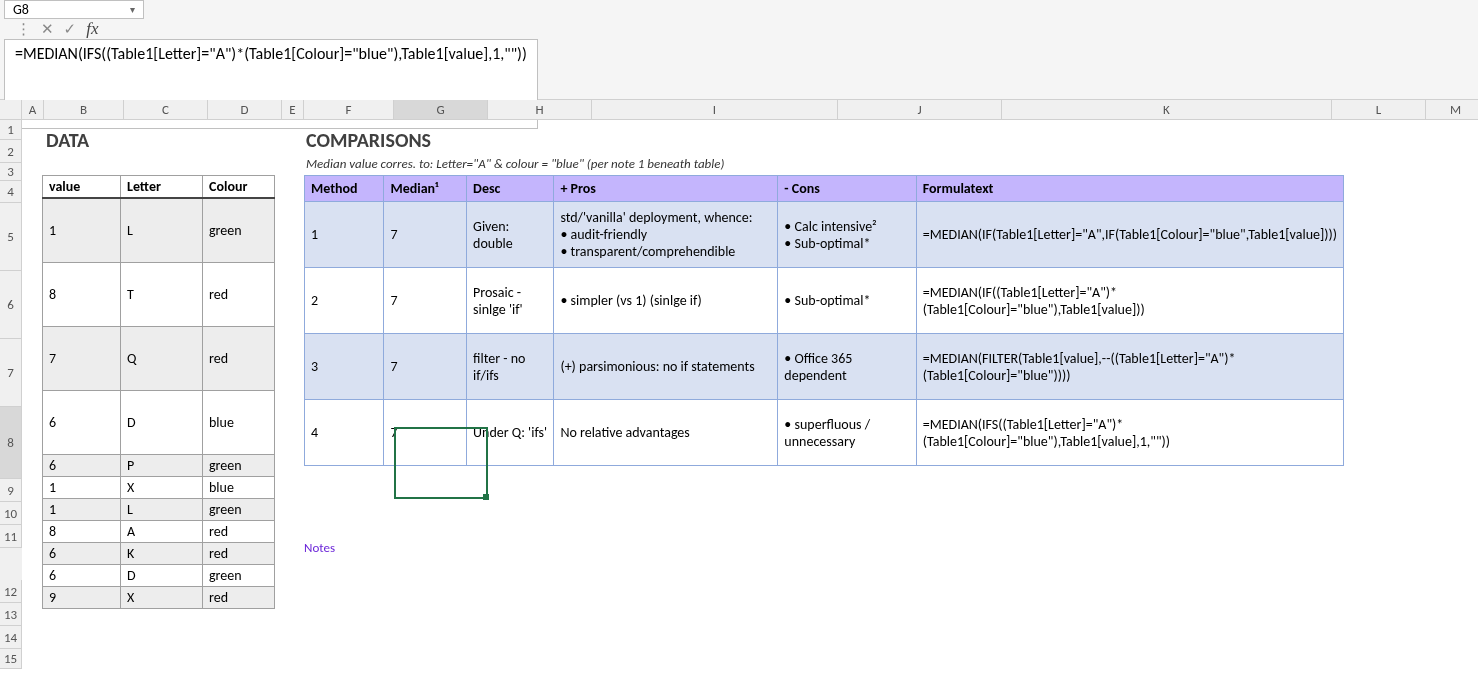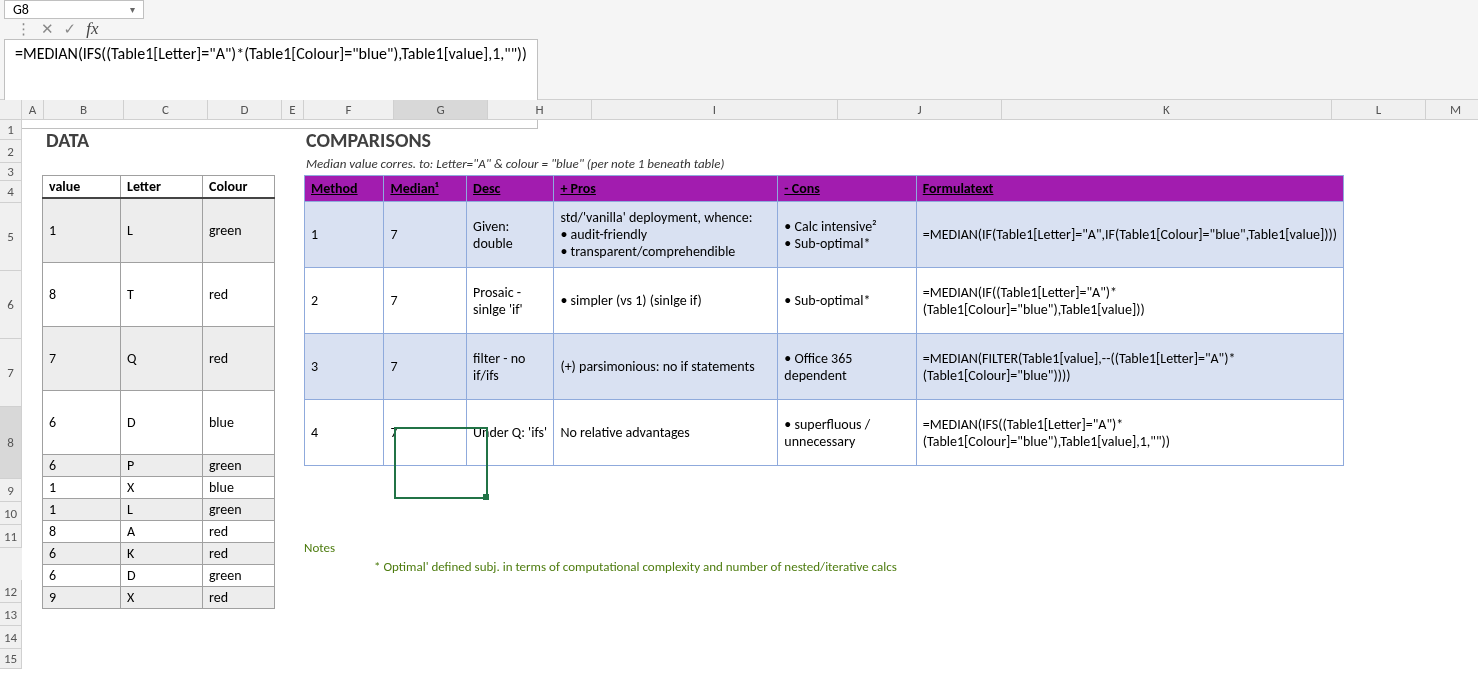--- a/index.html
+++ b/index.html
@@ -152,22 +152,21 @@
     width: 1040px;
   }
   .comp-table th, .comp-table td {
     border: 1px solid #8faadc;
     padding: 4px 6px;
     vertical-align: middle;
     text-align: left;
   }
   .comp-table th {
     font-weight: bold;
-    background: #a21caf;
-    text-decoration: underline;
+    background: #c4b5fd;
   }
   .comp-table .band td { background: #d9e1f2; }
   .comp-table td { height: 66px; }
 
   
   .active-cell-overlay {
     position: absolute;
     border: 2px solid #217346;
     pointer-events: none;
     z-index: 10;
@@ -178,21 +177,21 @@
     right:-3px; bottom:-3px;
     width:6px;height:6px;
     background:#217346;
   }
 
   .notes-block {
     position: absolute;
     left: 282px;
     top: 420px;
     font-size: 13px;
-    color: #4d7c0f;
+    color: #6d28d9;
   }
   .notes-block .nt { margin-bottom: 4px; }
   .notes-block .indent { padding-left: 70px; }
 
   
   .cA{width:22px}.cB{width:80px}.cC{width:84px}.cD{width:74px}.cE{width:22px}
   .cF{width:90px}.cG{width:94px}.cH{width:104px}.cI{width:246px}.cJ{width:164px}
   .cK{width:330px}.cL{width:94px}.cM{width:60px}
 
 </style>
@@ -372,17 +371,16 @@
             <td style="white-space: pre-line;">• superfluous / unnecessary</td>
             <td style="white-space: pre-line;">=MEDIAN(IFS((Table1[Letter]="A")*(Table1[Colour]="blue"),Table1[value],1,""))</td>
           </tr>
         </tbody>
     </table>
 
     <div class="active-cell-overlay" id="active-cell" style="left: 372px; top: 307px; width: 94px; height: 72px;"></div>
 
     <div class="notes-block">
       <div class="nt">Notes</div>
-      <div class="nt indent"> *  Optimal' defined subj. in terms of computational complexity and number of nested/iterative calcs</div>
     </div>
 
   </div>
 </div>
 
 </body></html>

